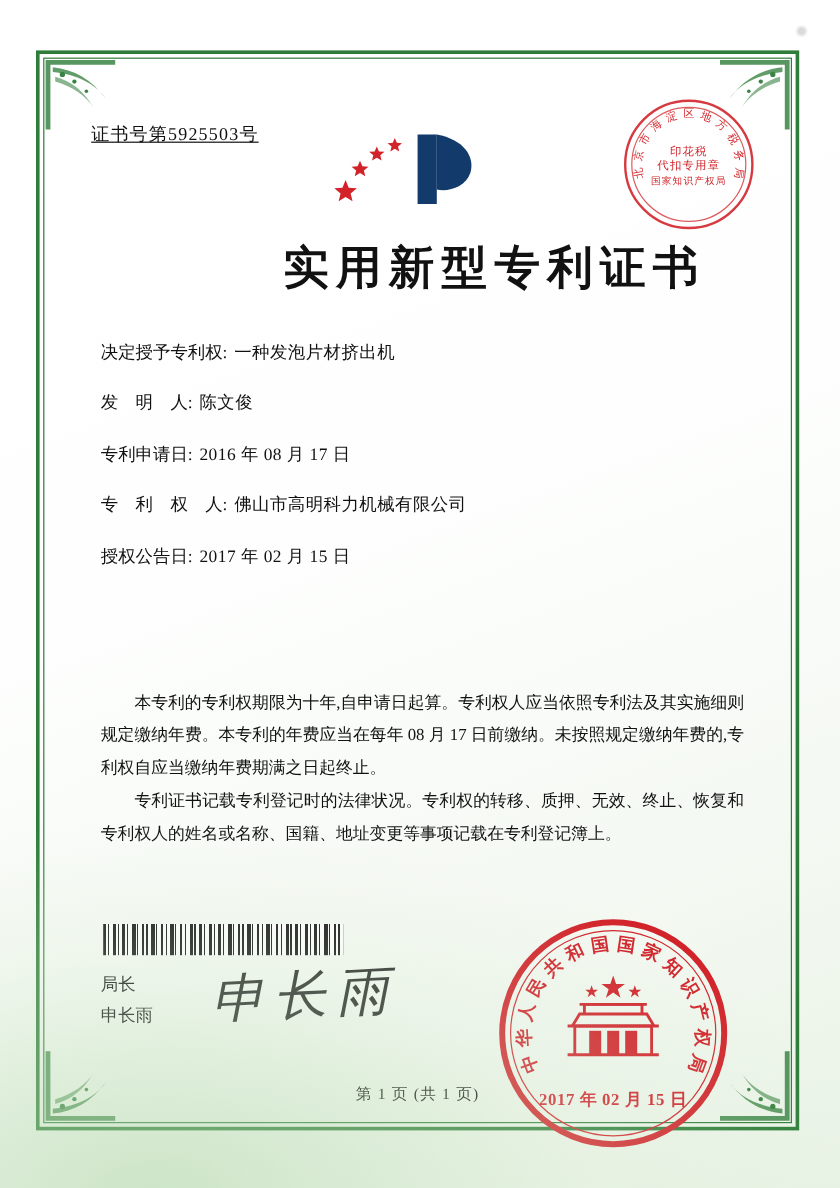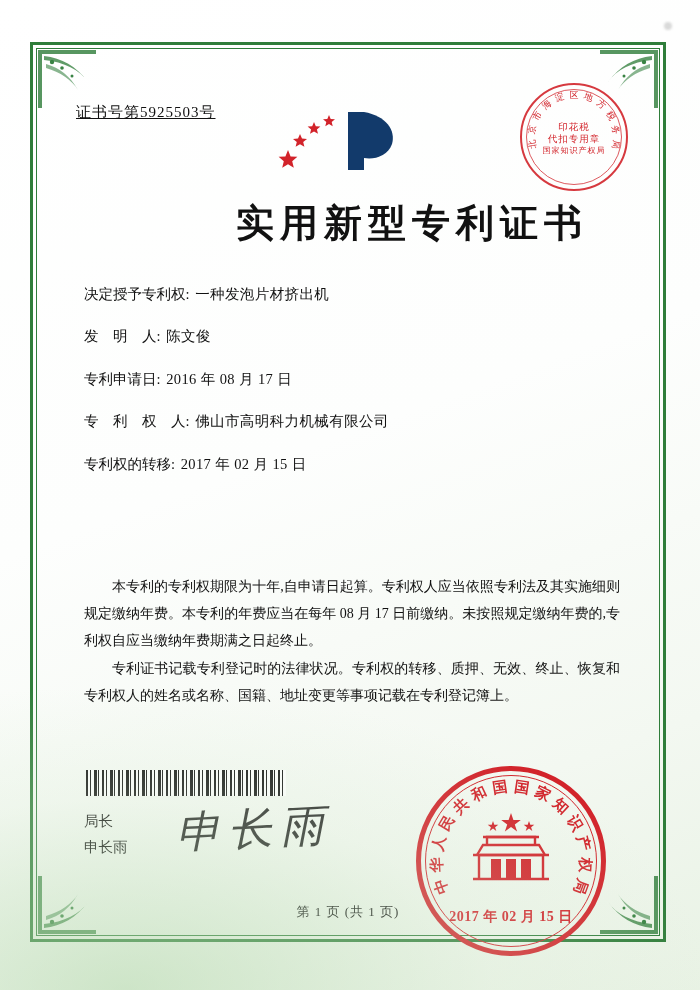--- a/index.html
+++ b/index.html
@@ -370,21 +370,21 @@
       </div>
       <div class="field-row">
         <span class="field-label">专利申请日:</span>
         <span class="field-value">2016 年 08 月 17 日</span>
       </div>
       <div class="field-row">
         <span class="field-label">专　利　权　人:</span>
         <span class="field-value">佛山市高明科力机械有限公司</span>
       </div>
       <div class="field-row">
-        <span class="field-label">专利权的转移:</span>
+        <span class="field-label">授权公告日:</span>
         <span class="field-value">2017 年 02 月 15 日</span>
       </div>
     </div>
 
     <div class="body-text">
       <p>本专利的专利权期限为十年,自申请日起算。专利权人应当依照专利法及其实施细则规定缴纳年费。本专利的年费应当在每年 08 月 17 日前缴纳。未按照规定缴纳年费的,专利权自应当缴纳年费期满之日起终止。</p>
       <p>专利证书记载专利登记时的法律状况。专利权的转移、质押、无效、终止、恢复和专利权人的姓名或名称、国籍、地址变更等事项记载在专利登记簿上。</p>
     </div>
 
     <div class="barcode"></div>

